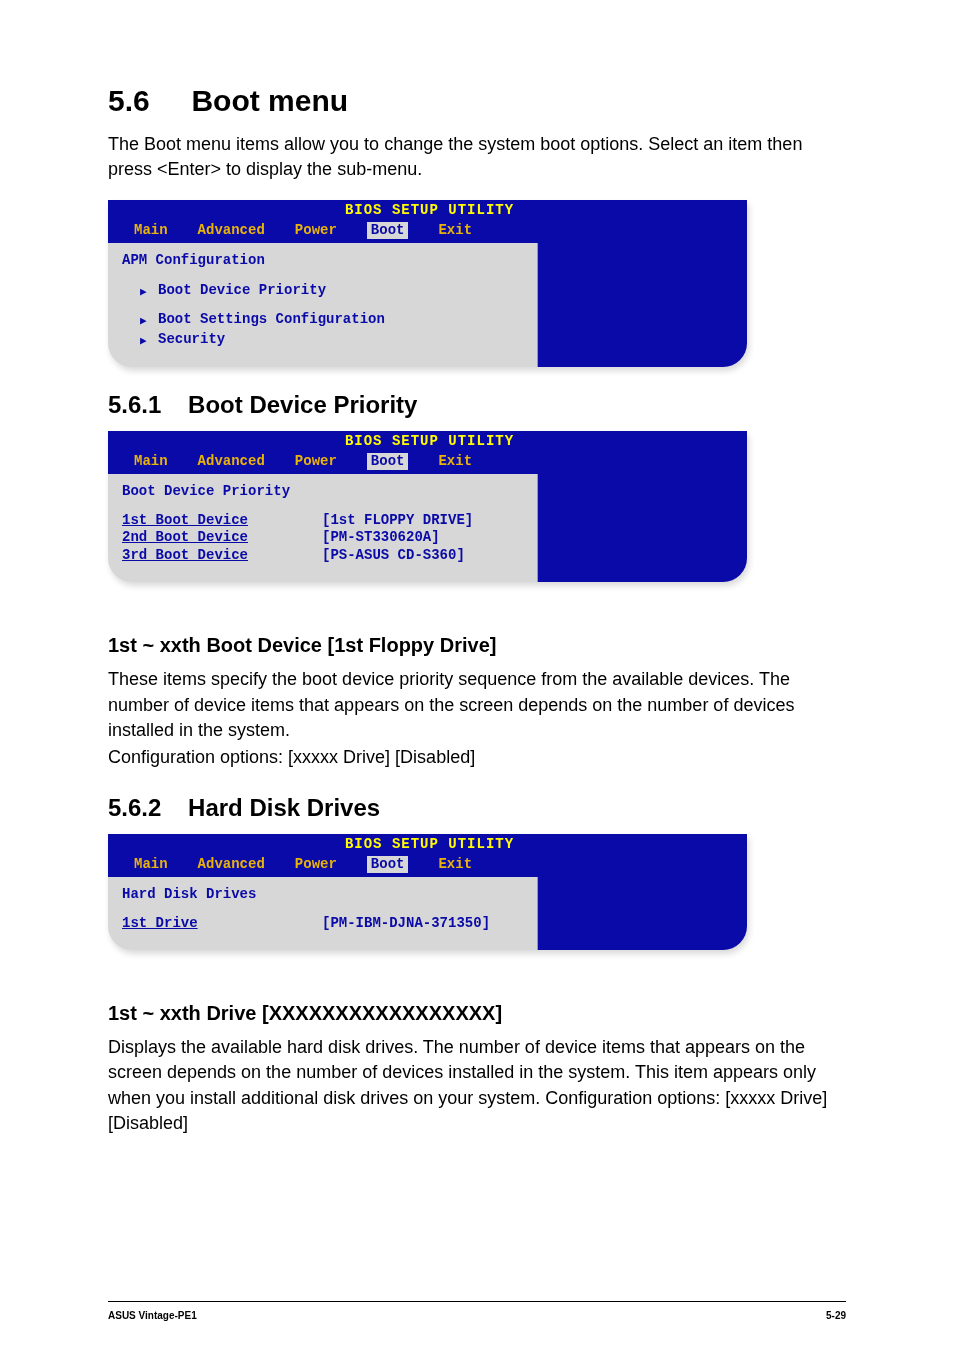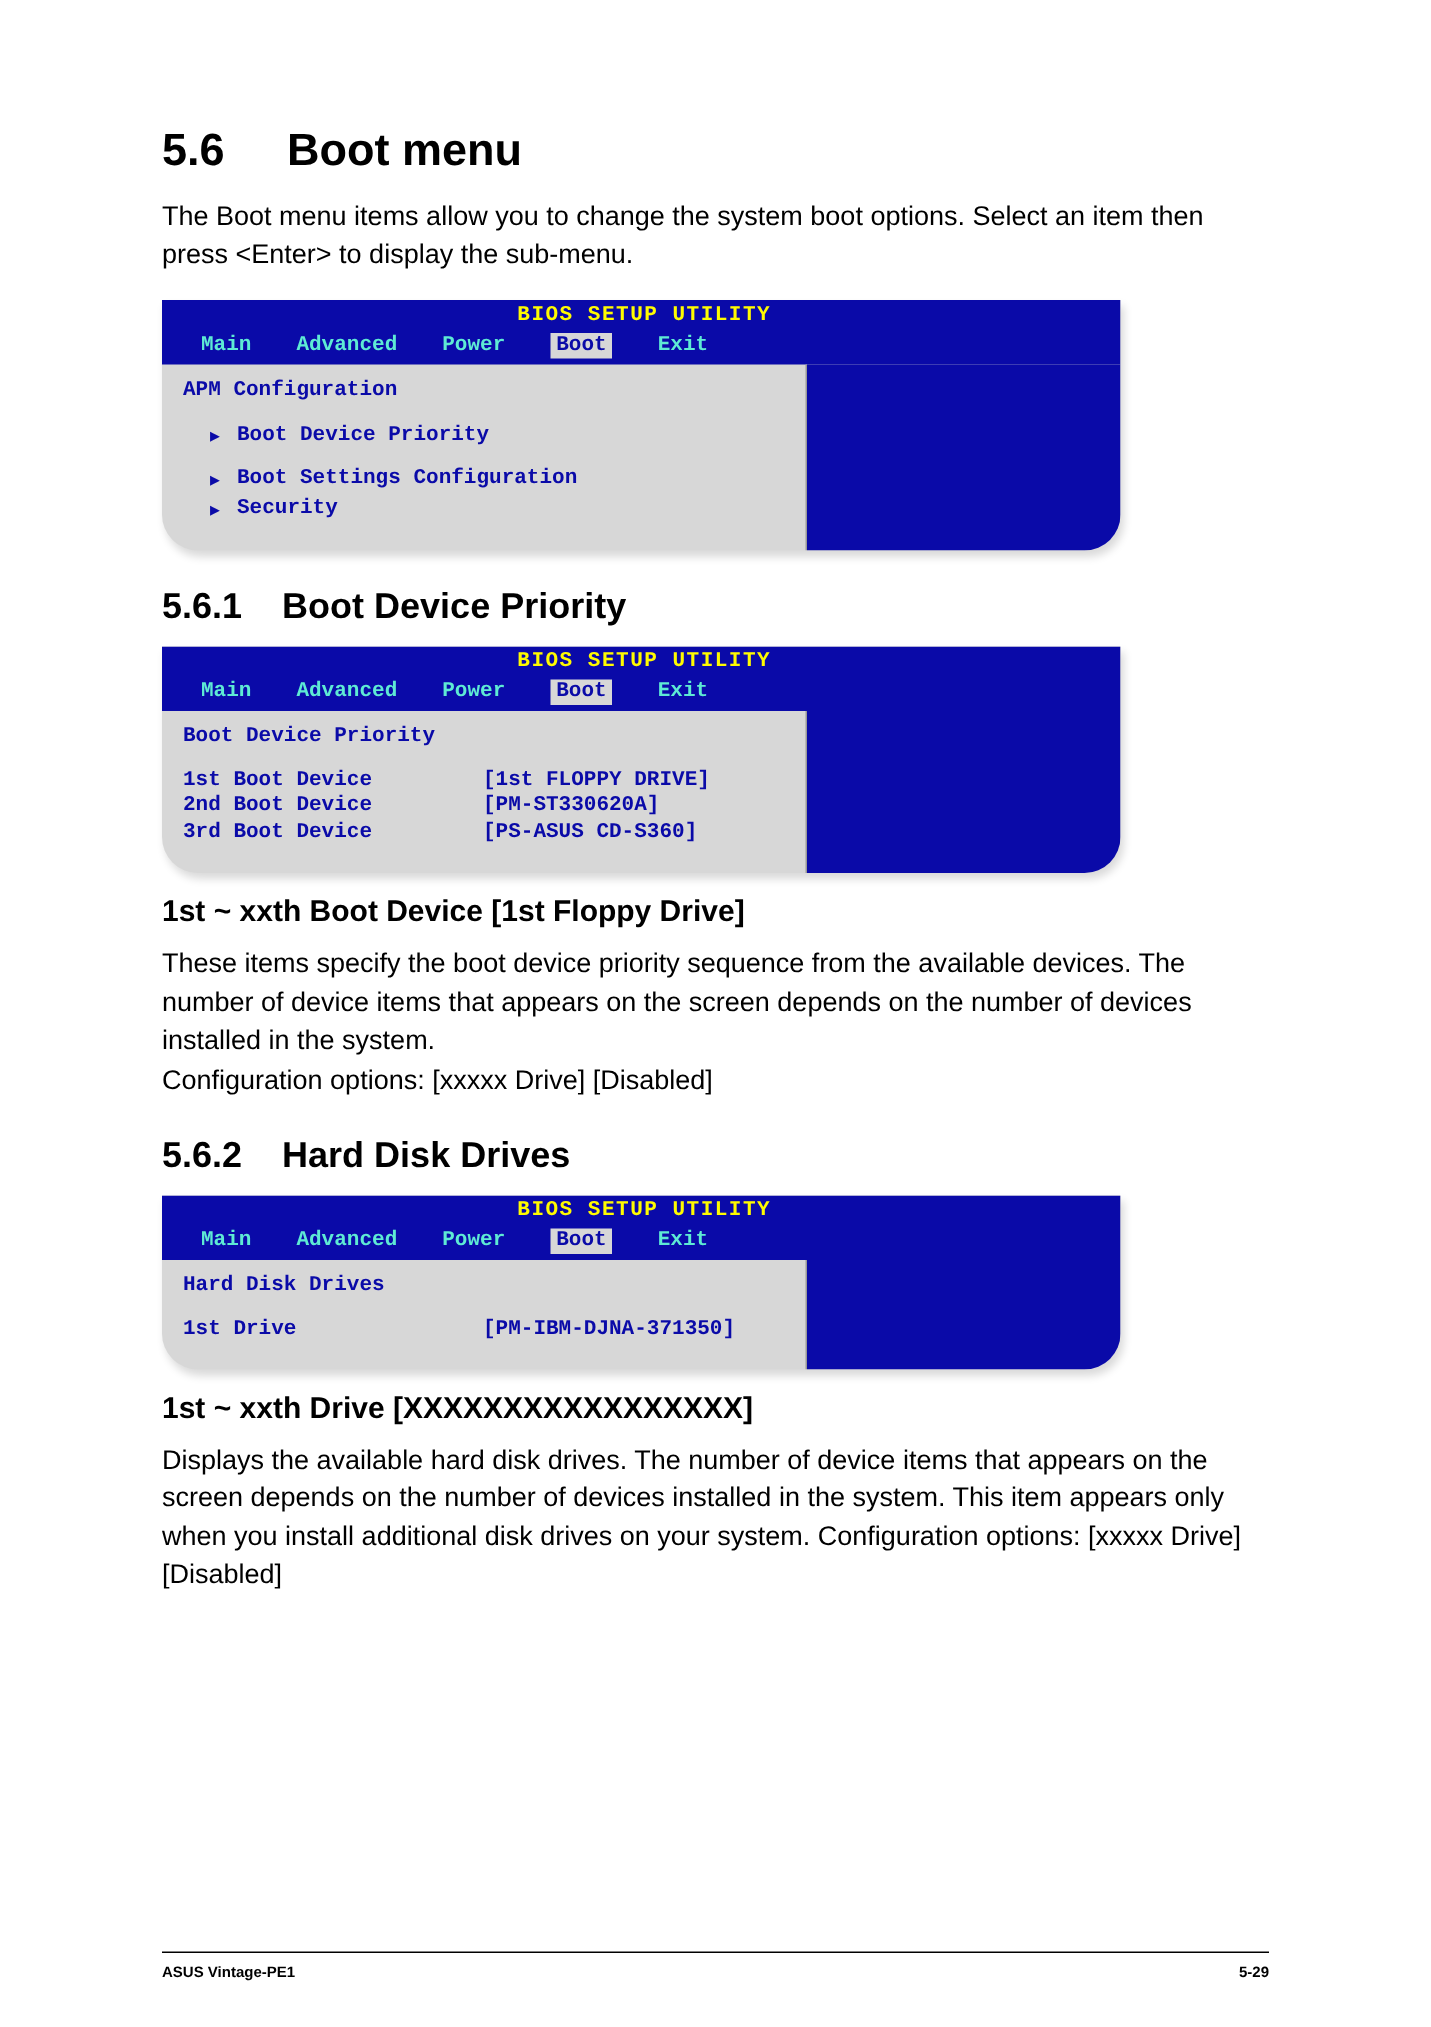--- a/index.html
+++ b/index.html
@@ -24,21 +24,21 @@
     }
     h2.subsection {
       font-size: 24px;
       font-weight: bold;
       margin-top: 24px;
       margin-bottom: 12px;
     }
     h3.sub2 {
       font-size: 20px;
       font-weight: bold;
-      margin-top: 15px;
+      margin-top: 52px;
       margin-bottom: 10px;
     }
     .bios-box {
       width: 639px;
       background: #d7d7d7;
       border-radius: 0 0 24px 24px;
       overflow: hidden;
       margin-bottom: 10px;
       font-family: "Courier New", monospace;
       font-size: 14px;
@@ -58,21 +58,21 @@
       letter-spacing: 1px;
       font-size: 14px;
     }
     .bios-tabs {
       display: flex;
       gap: 30px;
       padding-left: 16px;
       padding-top: 2px;
     }
     .bios-tab {
-      color: #5eead4;
+      color: #eab308;
       font-weight: bold;
     }
     .bios-tab.selected {
       background: #d7d7d7;
       color: #0a0aa8;
       padding: 0 4px;
     }
     .bios-body {
       display: flex;
     }
@@ -98,21 +98,21 @@
       font-size: 11px;
       width: 10px;
       flex-shrink: 0;
     }
     .bios-indent {
       padding-left: 18px;
     }
     .bios-kv {
       display: flex;
     }
-    .bios-k { width: 200px; }
+    .bios-k { width: 200px; text-decoration: underline; }
     .footer {
       position: absolute;
       bottom: 30px;
       left: 108px;
       right: 108px;
       border-top: 1.5px solid #000;
       padding-top: 8px;
       display: flex;
       justify-content: space-between;
       font-size: 10px;

